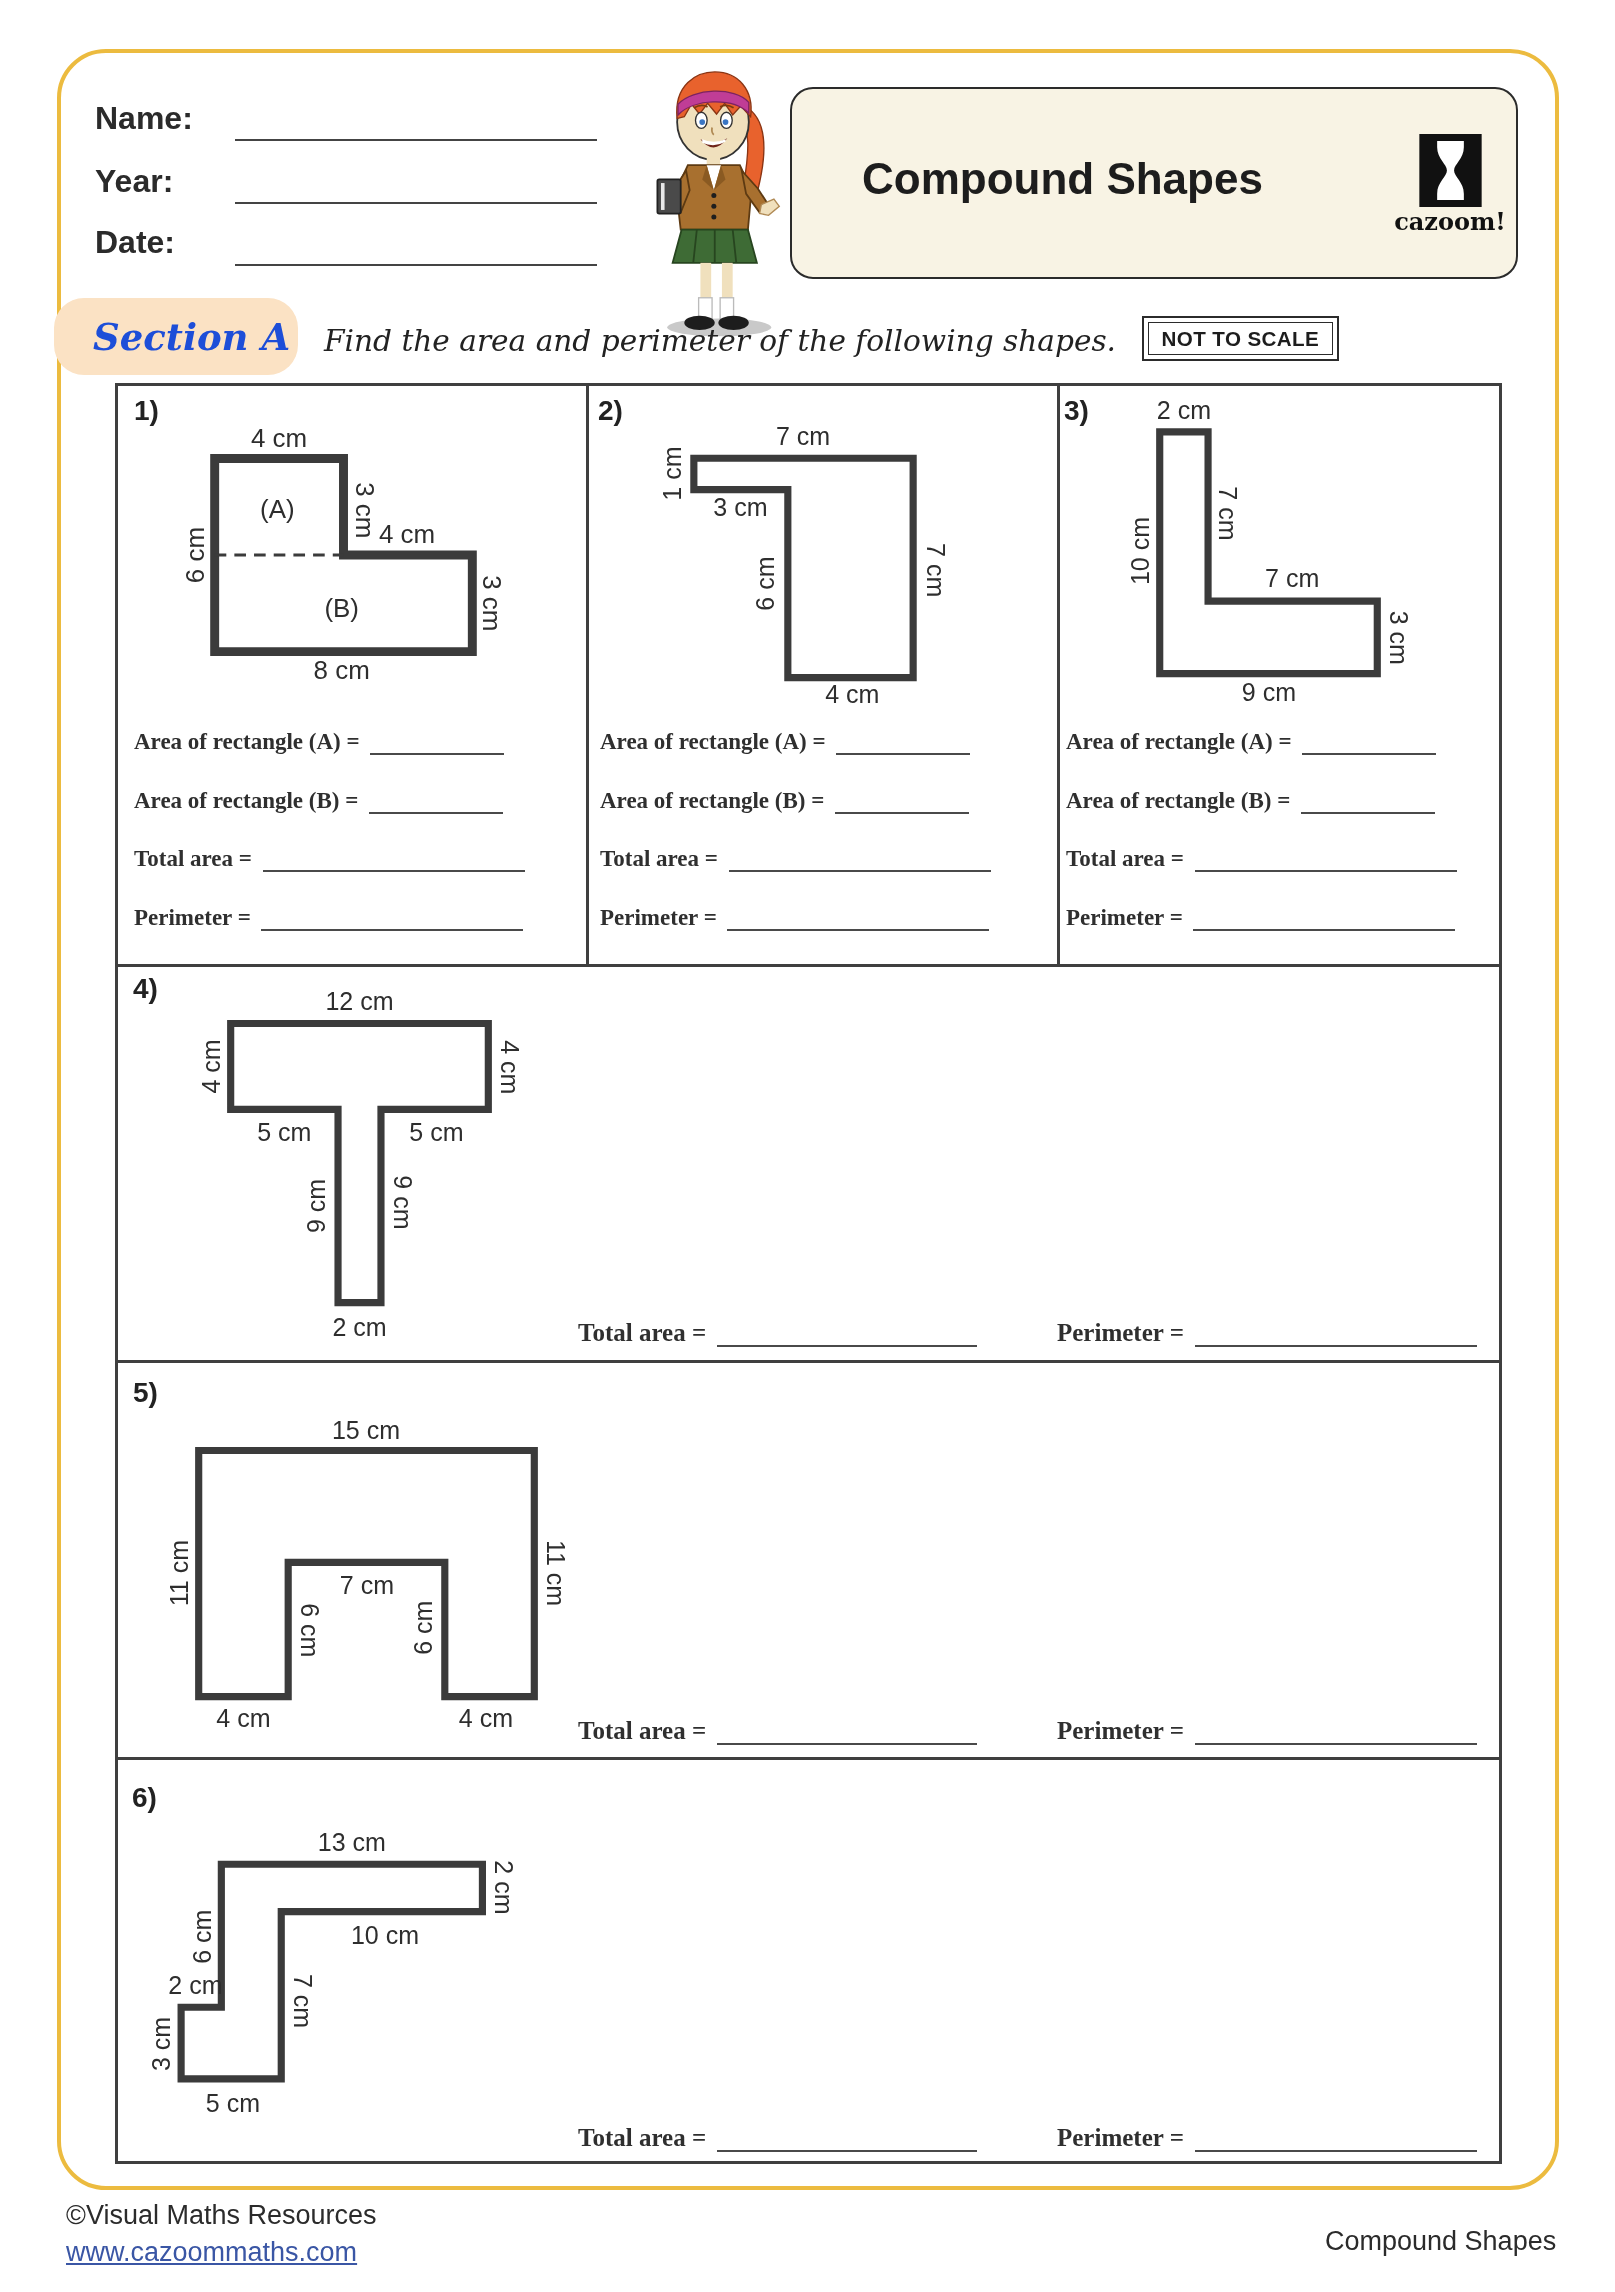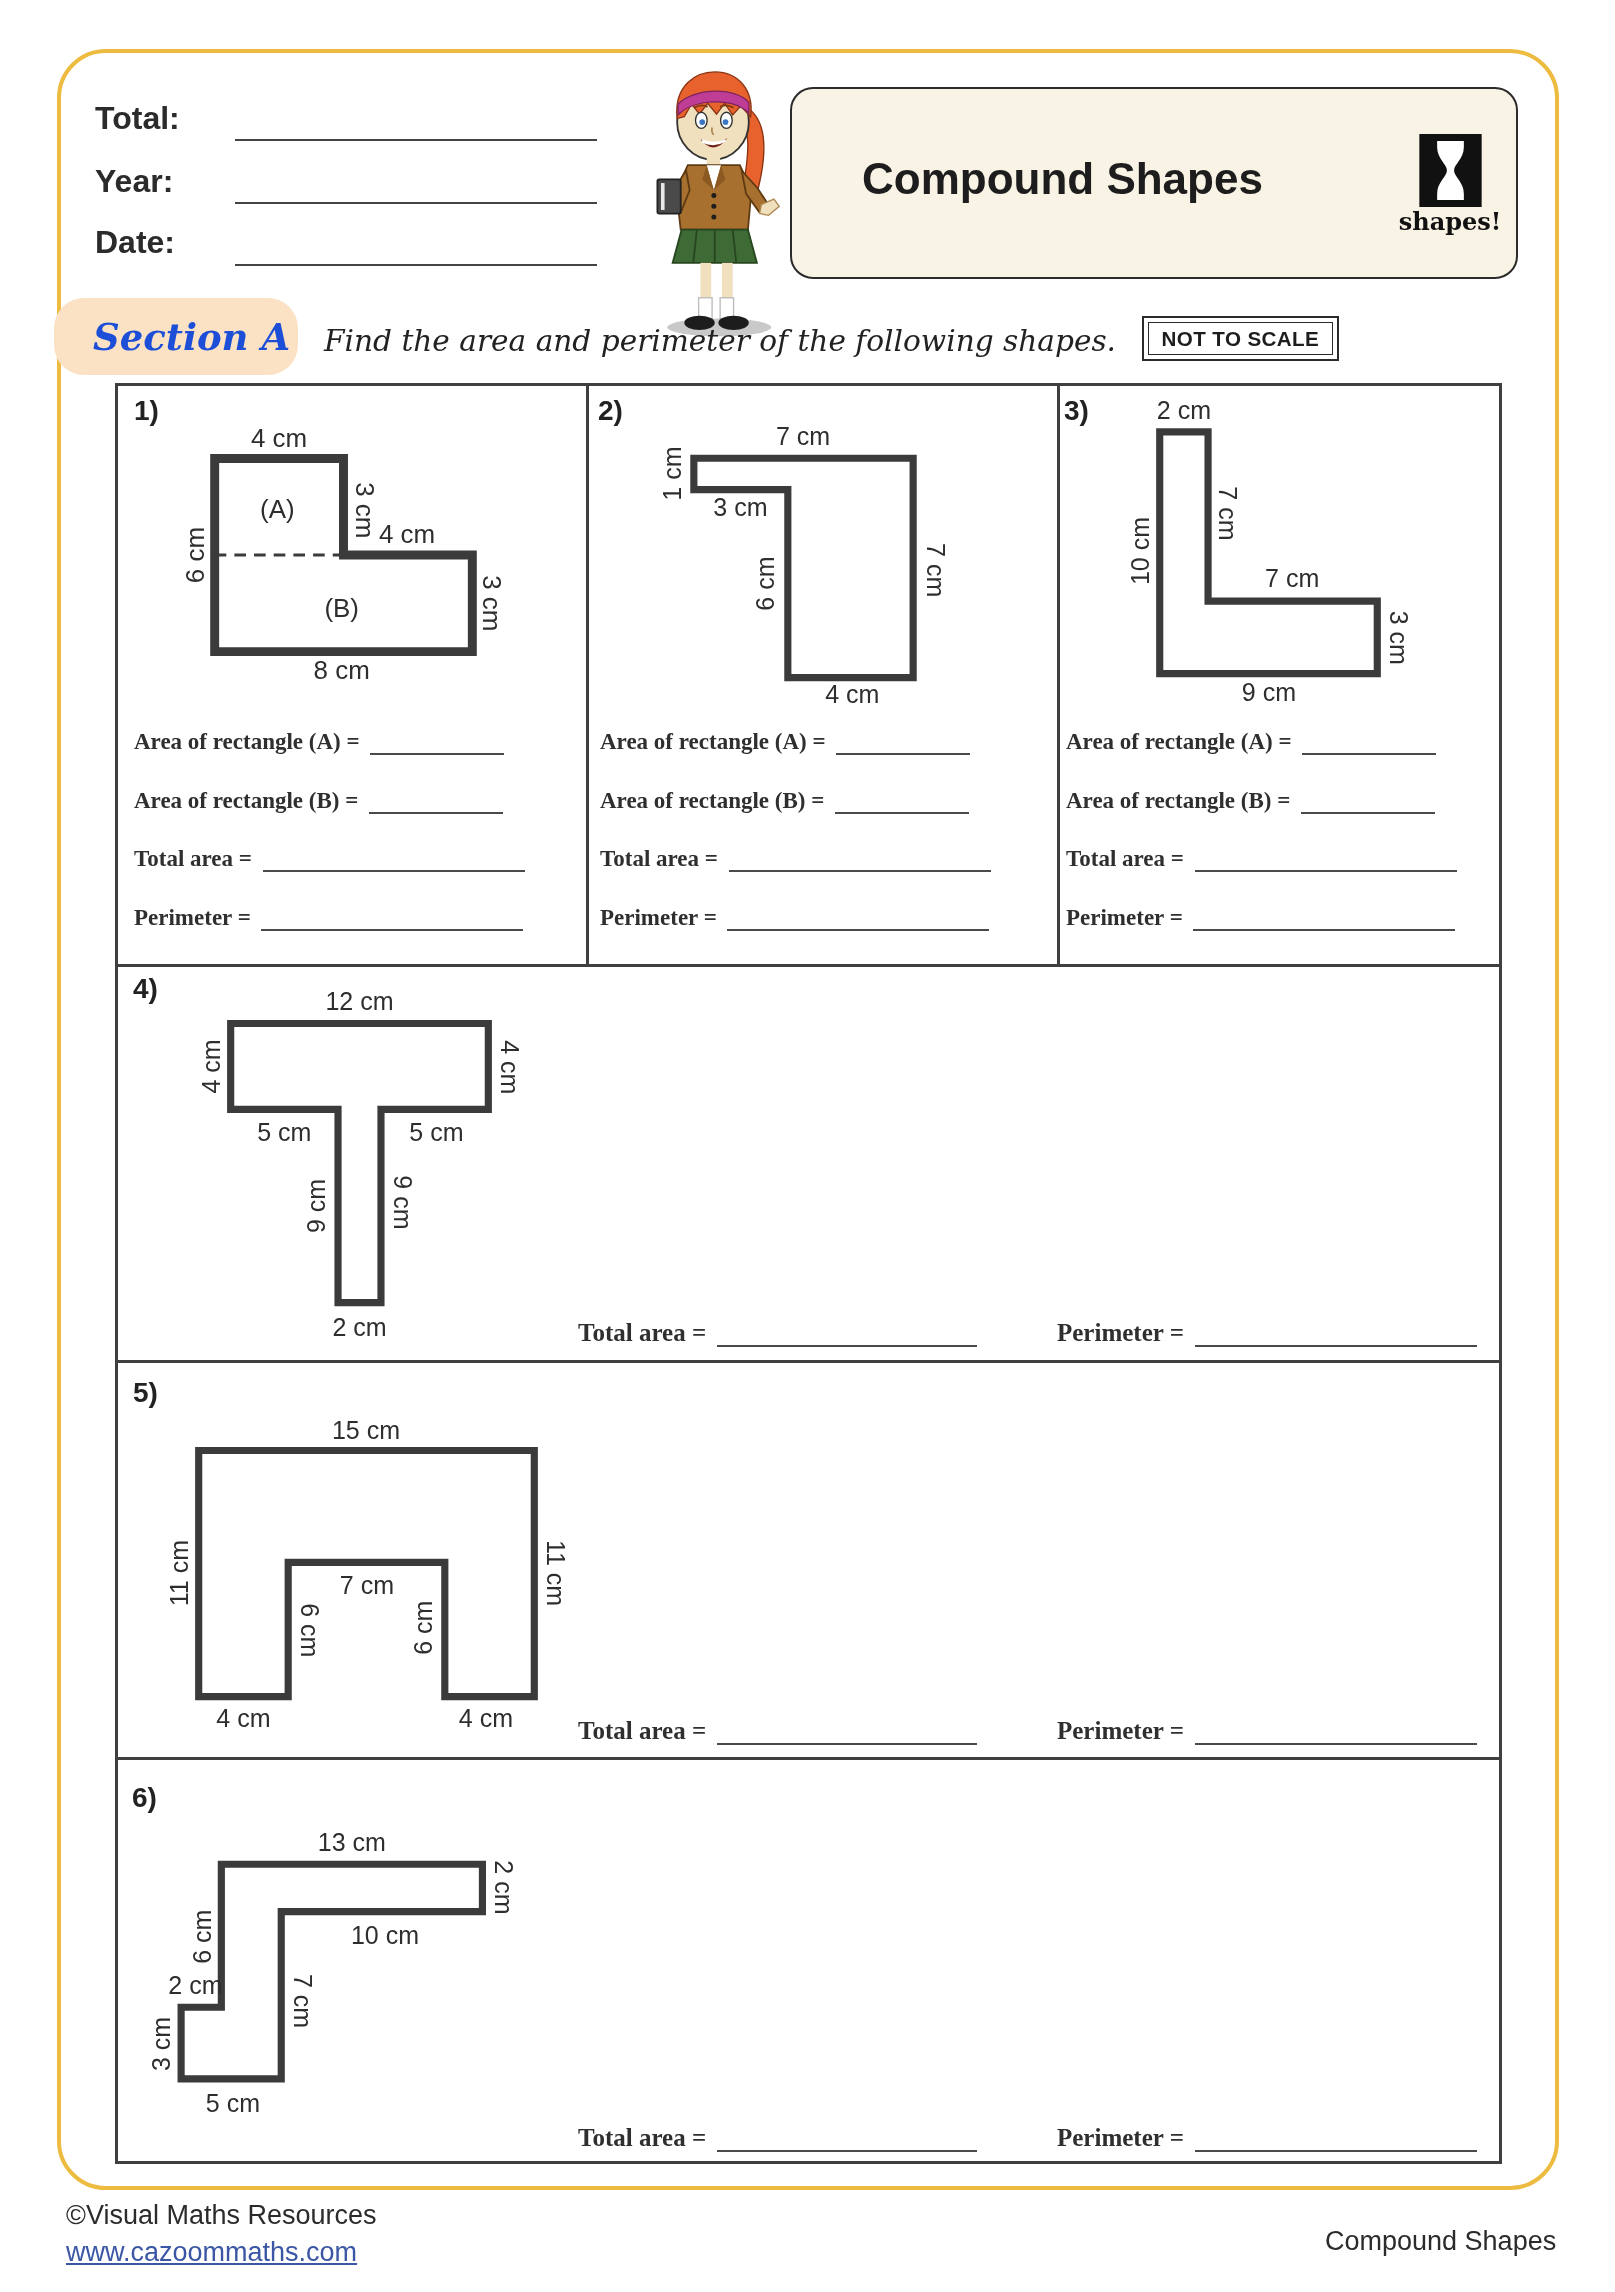--- a/index.html
+++ b/index.html
@@ -49,21 +49,21 @@
   
   .foot{position:absolute;font-size:27px;color:#2b2b2b;}
   .foot a{color:#3A56A5;text-decoration:underline;}
 </style>
 </head>
 <body>
 
 <div class="page">
   <div class="frame"></div>
 
-  <div class="hlabel" style="left:95px;top:100px;">Total:</div>
+  <div class="hlabel" style="left:95px;top:100px;">Name:</div>
   <div class="hlabel" style="left:95px;top:163px;">Year:</div>
   <div class="hlabel" style="left:95px;top:224px;">Date:</div>
   <div class="hline" style="left:235px;top:139px;"></div>
   <div class="hline" style="left:235px;top:202px;"></div>
   <div class="hline" style="left:235px;top:264px;"></div>
 
   <svg class="abs" style="left:625px;top:54px;" width="184" height="285" viewBox="0 0 205 318">
     <ellipse cx="105" cy="305" rx="58" ry="10" fill="#c9c9c9"></ellipse>
     <path d="M133,58 C160,72 158,112 148,152 C144,167 130,162 132,147 C138,112 141,82 126,64 Z" fill="#E8622D" stroke="#8a3413" stroke-width="1.5"></path>
     <ellipse cx="98" cy="76" rx="40" ry="42" fill="#F0E0BD" stroke="#333" stroke-width="2"></ellipse>
@@ -100,21 +100,21 @@
     <ellipse cx="83" cy="300" rx="17" ry="8" fill="#1d1d1d"></ellipse>
     <ellipse cx="121" cy="300" rx="17" ry="8" fill="#1d1d1d"></ellipse>
   </svg>
 
   <div class="title-box"></div>
   <div class="title-text">Compound Shapes</div>
   <svg class="logo-rect" viewBox="0 0 70 82">
     <rect x="0" y="0" width="70" height="82" fill="#111"></rect>
     <path d="M20,8 H50 V15 C50,28 39,34 39,41 C39,48 50,54 50,67 V74 H20 V67 C20,54 31,48 31,41 C31,34 20,28 20,15 Z" fill="#fff"></path>
   </svg>
-  <div class="logo-caption">shapes!</div>
+  <div class="logo-caption">cazoom!</div>
 
   <div class="pill"></div>
   <div class="pill-text">Section A</div>
   <div class="instruction">Find the area and perimeter of the following shapes.</div>
   <div class="badge">
     <span class="badge-inner">NOT TO SCALE</span>
   </div>
 
   <div class="wtable">
     <div class="divider" style="left:468px;top:0;width:2.7px;height:578px;"></div>

